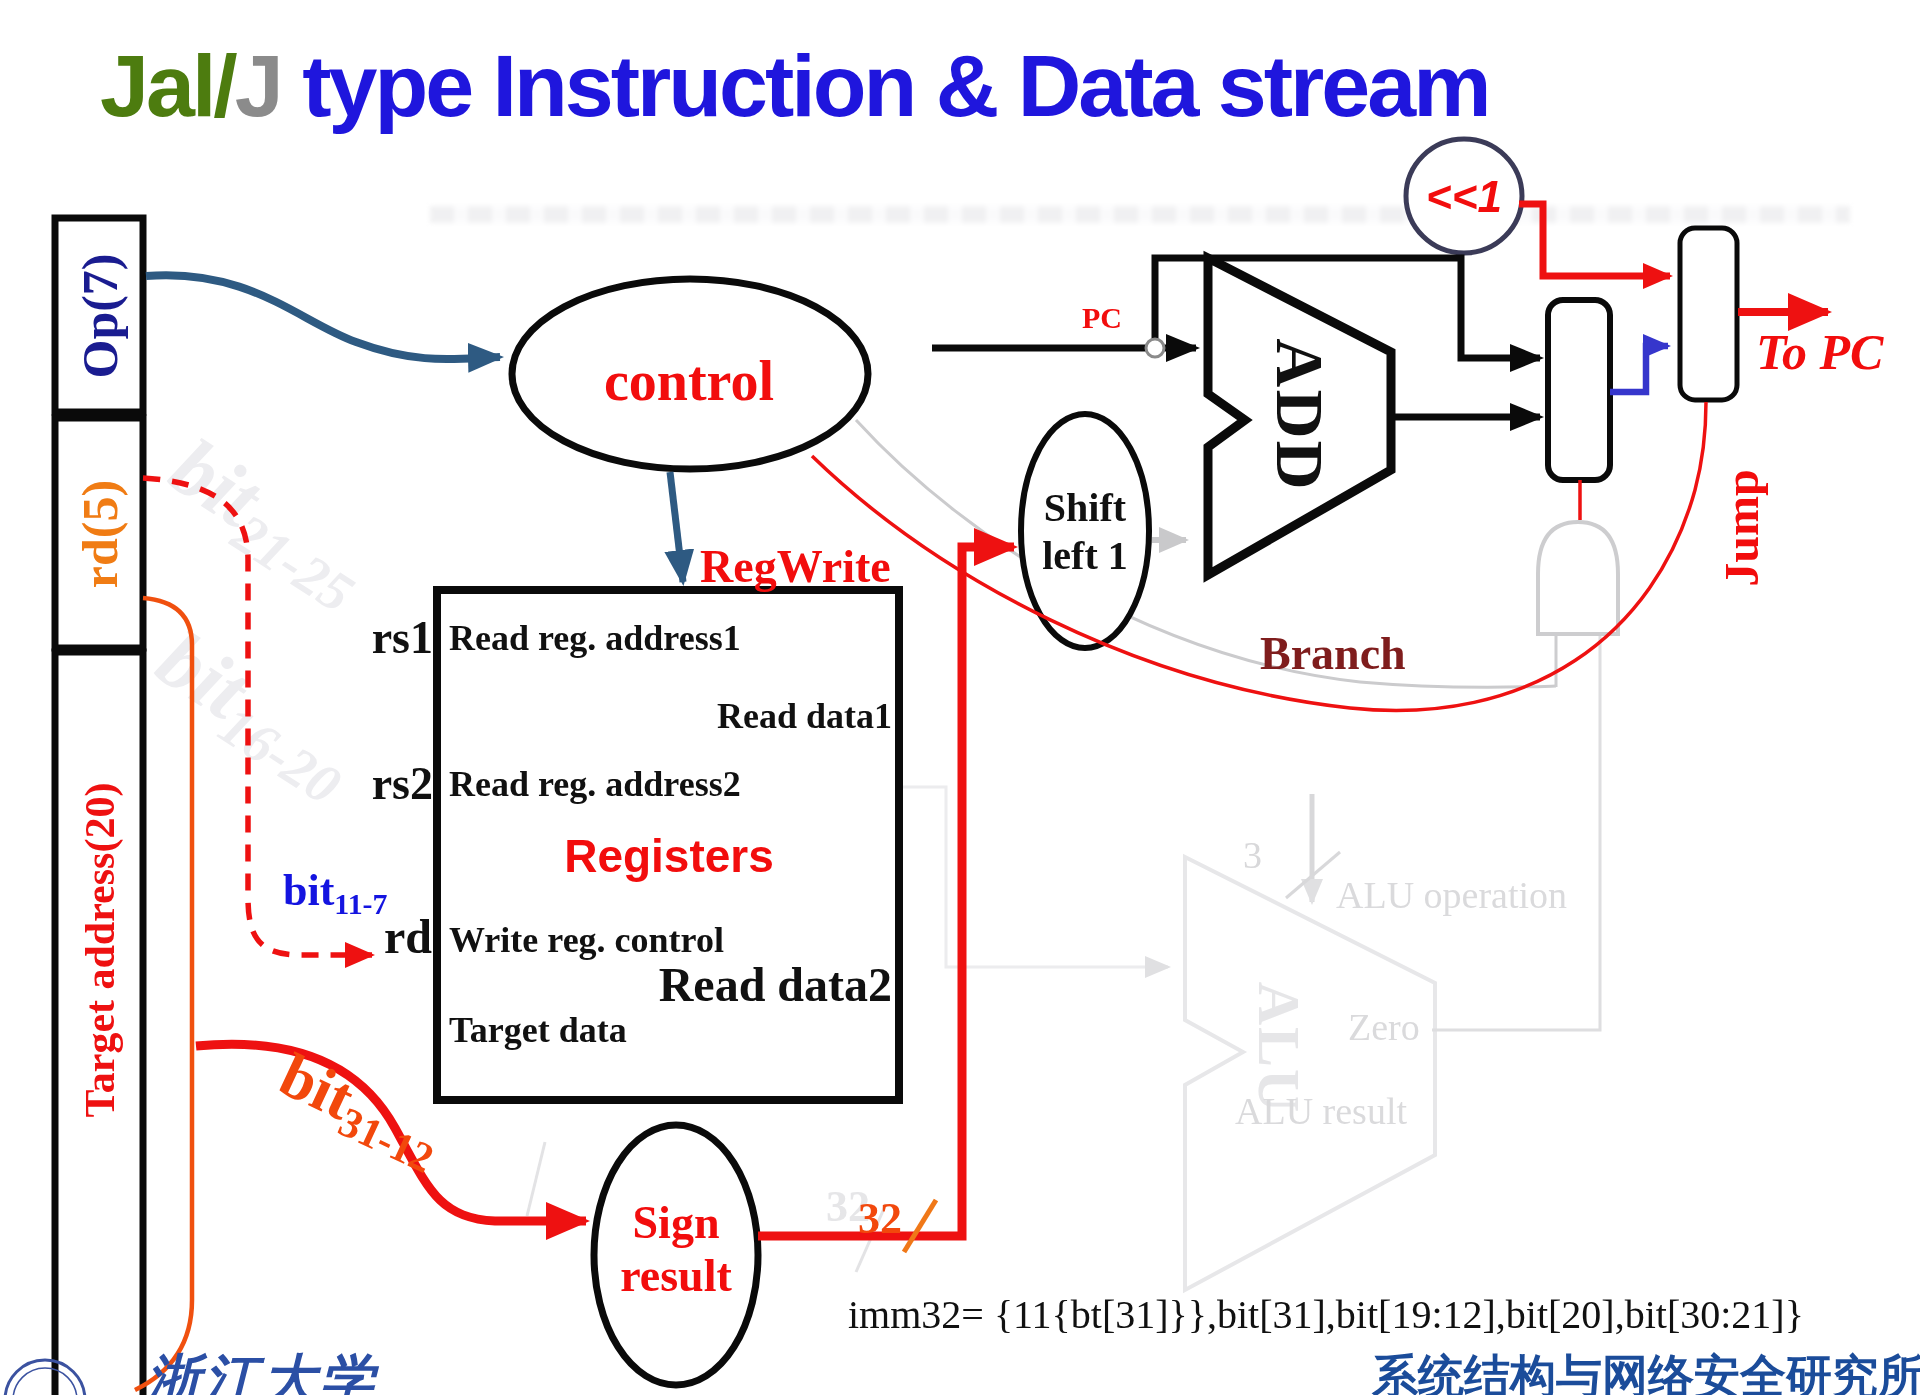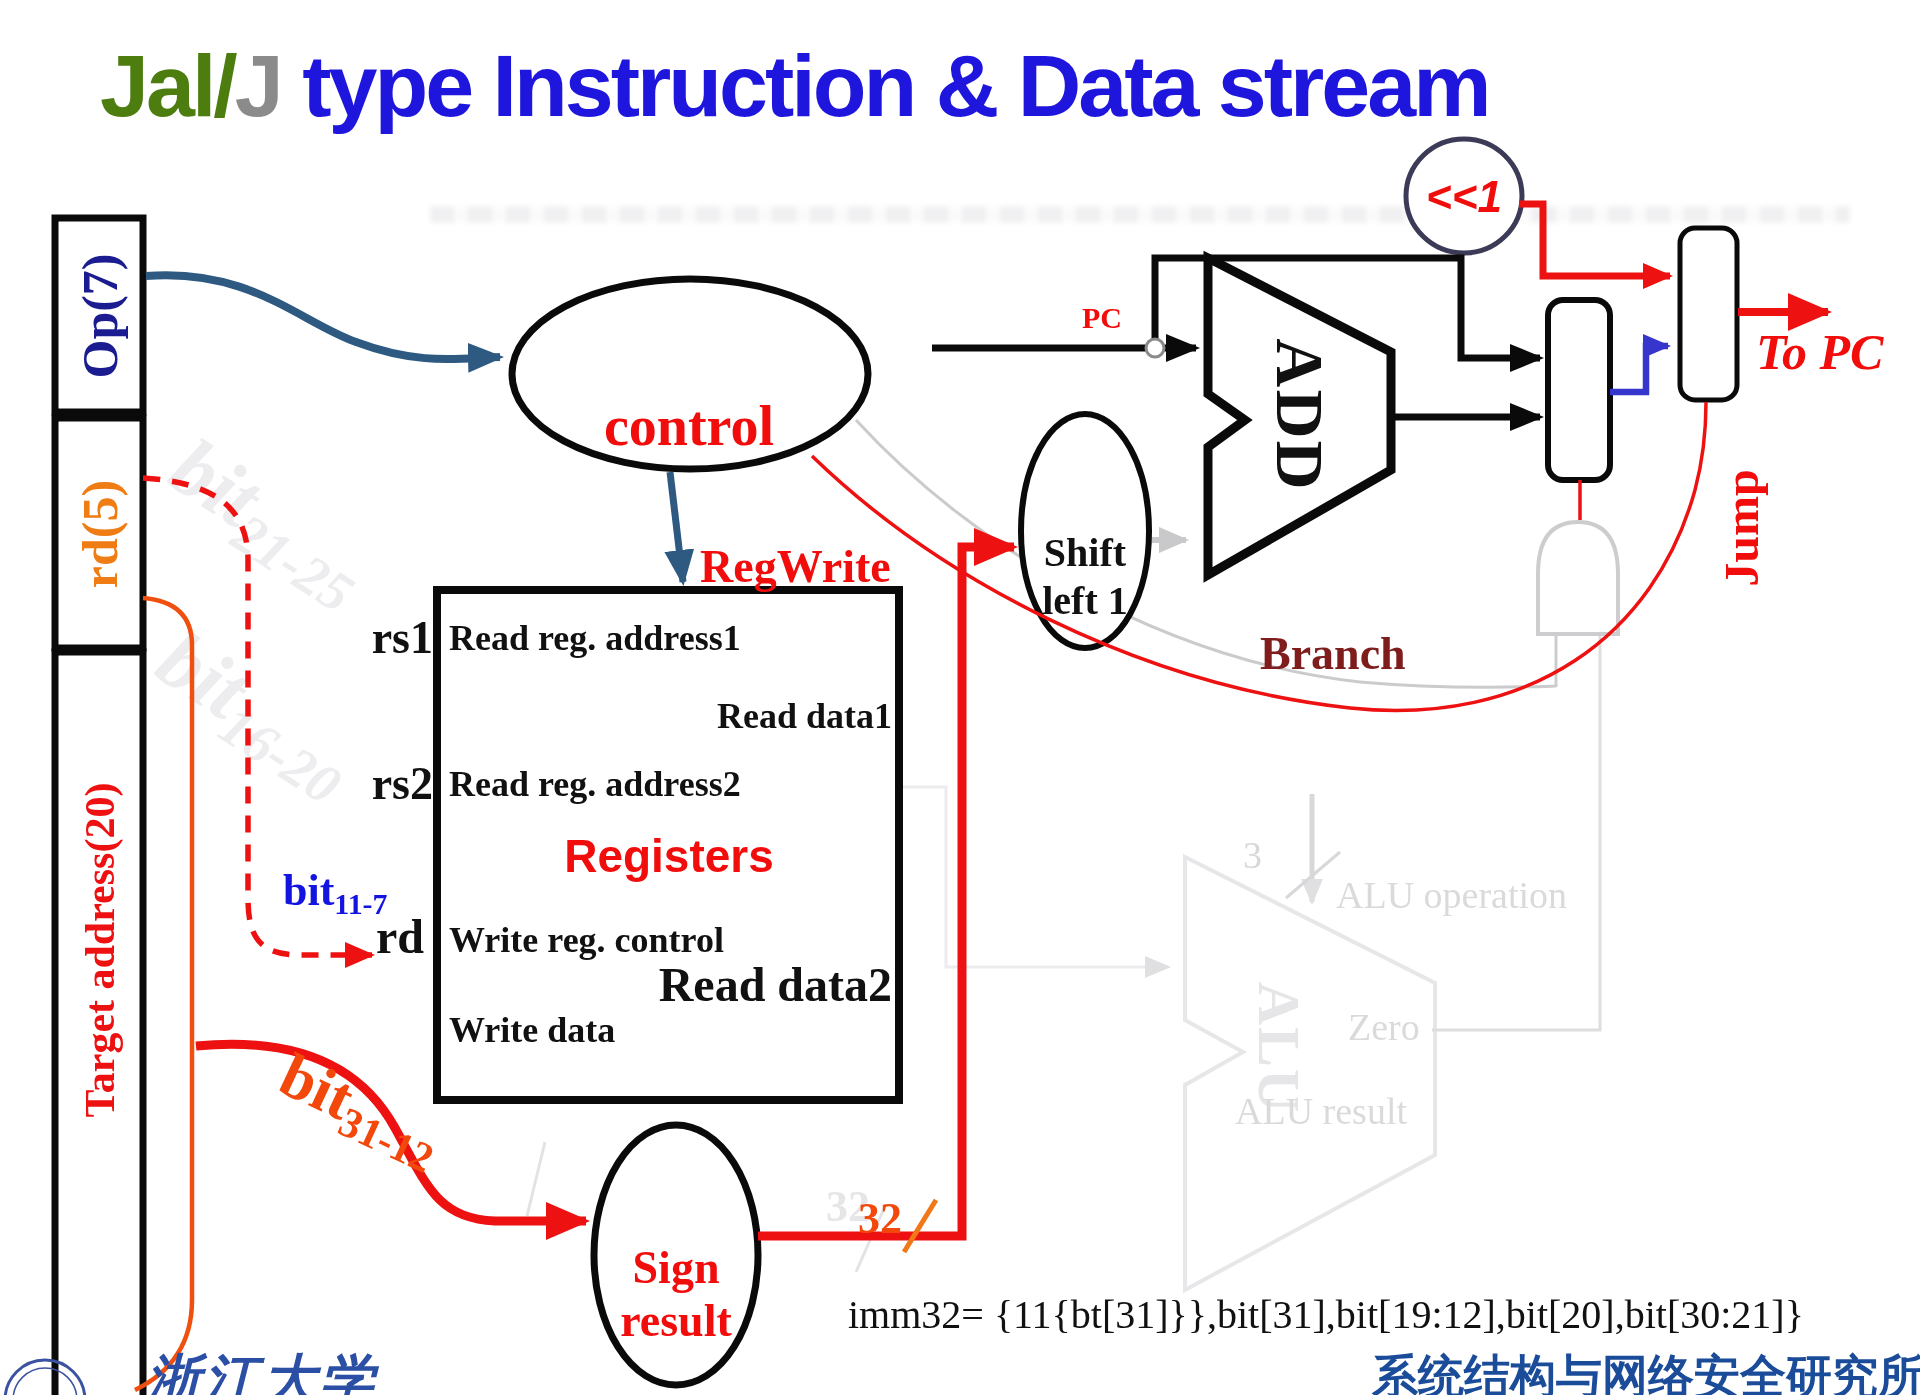--- a/index.html
+++ b/index.html
@@ -1,19 +1,19 @@
 <!DOCTYPE html>
 <html><head>
 <meta charset="utf-8">
 <style>
   html,body{margin:0;padding:0;background:#ffffff;}
   #stage{position:relative;width:1920px;height:1395px;overflow:hidden;background:#ffffff;
          font-family:"Liberation Serif","DejaVu Serif",serif;}
   .lbl{position:absolute;white-space:nowrap;font-weight:bold;color:#111;line-height:1.05;}
-  .rc{transform:translate(-50%,-50%);margin-top:45px;}
+  .rc{transform:translate(-50%,-50%);}
   .rotccw{transform:translate(-50%,-50%) rotate(-90deg);}
   .rotcw{transform:translate(-50%,-50%) rotate(90deg);}
   .sans{font-family:"Liberation Sans","DejaVu Sans",sans-serif;}
   .sb{font-size:0.68em;vertical-align:-0.30em;}
   .ctr{text-align:center;}
   .wm{position:absolute;font-style:italic;font-weight:bold;color:#ededf0;
       font-family:"Liberation Serif","DejaVu Serif",serif;transform-origin:left top;}
   svg{position:absolute;left:0;top:0;}
   .ghost-band{position:absolute;left:430px;top:206px;width:1420px;height:17px;opacity:.5;
       background:repeating-linear-gradient(90deg,#e3e3e6 0 24px,#f7f7f9 24px 38px);filter:blur(2px);}
@@ -123,24 +123,24 @@
 
   <div class="lbl" style="left:333px;top:614px;width:100px;text-align:right;font-size:46px;">rs1</div>
   <div class="lbl" style="left:449px;top:620px;font-size:36px;">Read reg. address1</div>
   <div class="lbl" style="left:632px;top:698px;width:260px;text-align:right;font-size:36px;">Read data1</div>
   <div class="lbl" style="left:333px;top:760px;width:100px;text-align:right;font-size:46px;">rs2</div>
   <div class="lbl" style="left:449px;top:766px;font-size:36px;">Read reg. address2</div>
   <div class="lbl sans ctr" style="left:449px;top:832px;width:440px;font-size:46px;color:#f20d0d;">Registers</div>
   <div class="lbl" style="left:283px;top:868px;font-size:44px;color:#1414e0;">
     <span>bit</span><span class="sb">11-7</span>
   </div>
-  <div class="lbl" style="left:344px;top:912px;width:80px;text-align:right;font-size:48px;">rd</div>
+  <div class="lbl" style="left:352px;top:912px;width:80px;text-align:right;font-size:48px;">rd</div>
   <div class="lbl" style="left:449px;top:922px;font-size:36px;">Write reg. control</div>
   <div class="lbl" style="left:632px;top:960px;width:260px;text-align:right;font-size:48px;">Read data2</div>
-  <div class="lbl" style="left:449px;top:1012px;font-size:36px;">Write data</div>
+  <div class="lbl" style="left:449px;top:1012px;font-size:36px;">Target data</div>
 
   <div class="lbl" style="left:298px;top:1042px;font-size:62px;color:#f2480c;transform:rotate(25deg);transform-origin:left top;">
     <span>bit</span><span class="sb">31-12</span>
   </div>
   <div class="lbl rc ctr" style="left:676px;top:1250px;font-size:46px;color:#f20d0d;line-height:1.15;">
     <div>Sign</div>
     <div>result</div>
   </div>
   <div class="lbl" style="left:826px;top:1184px;font-size:44px;color:#e6e6e8;">32</div>
   <div class="lbl" style="left:858px;top:1196px;font-size:44px;color:#f2480c;">32</div>

